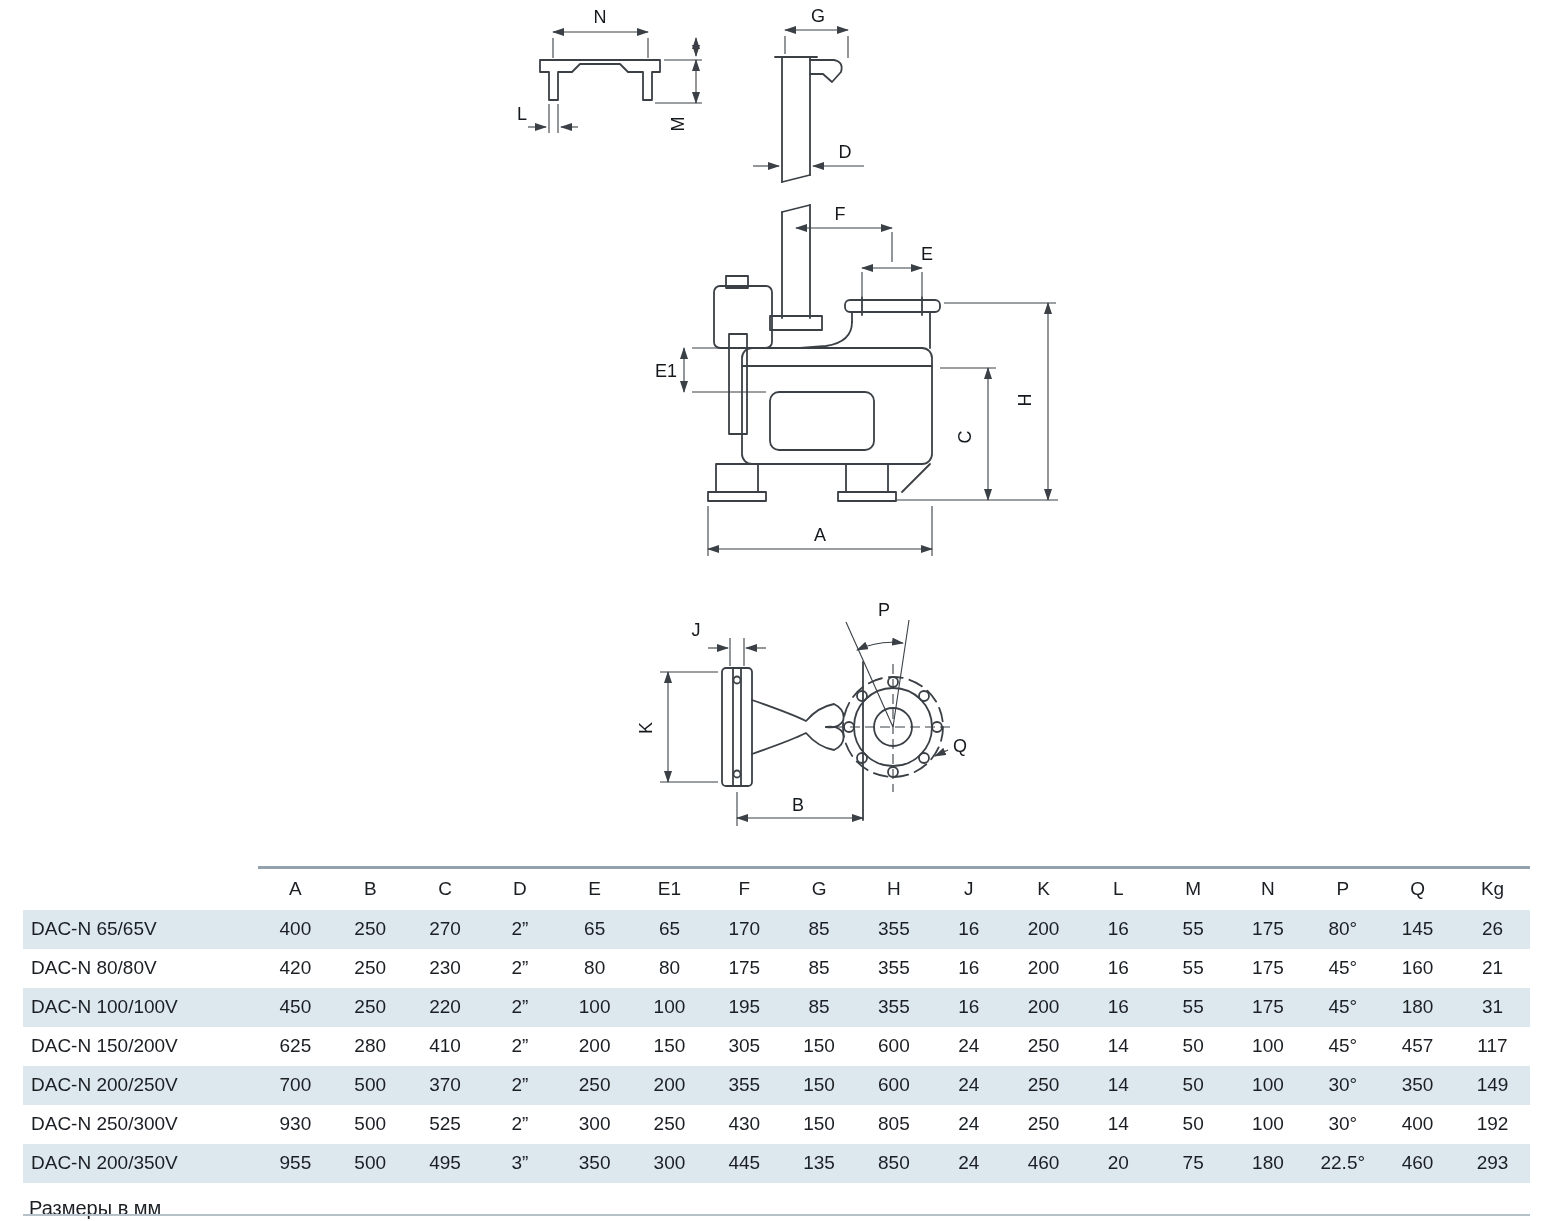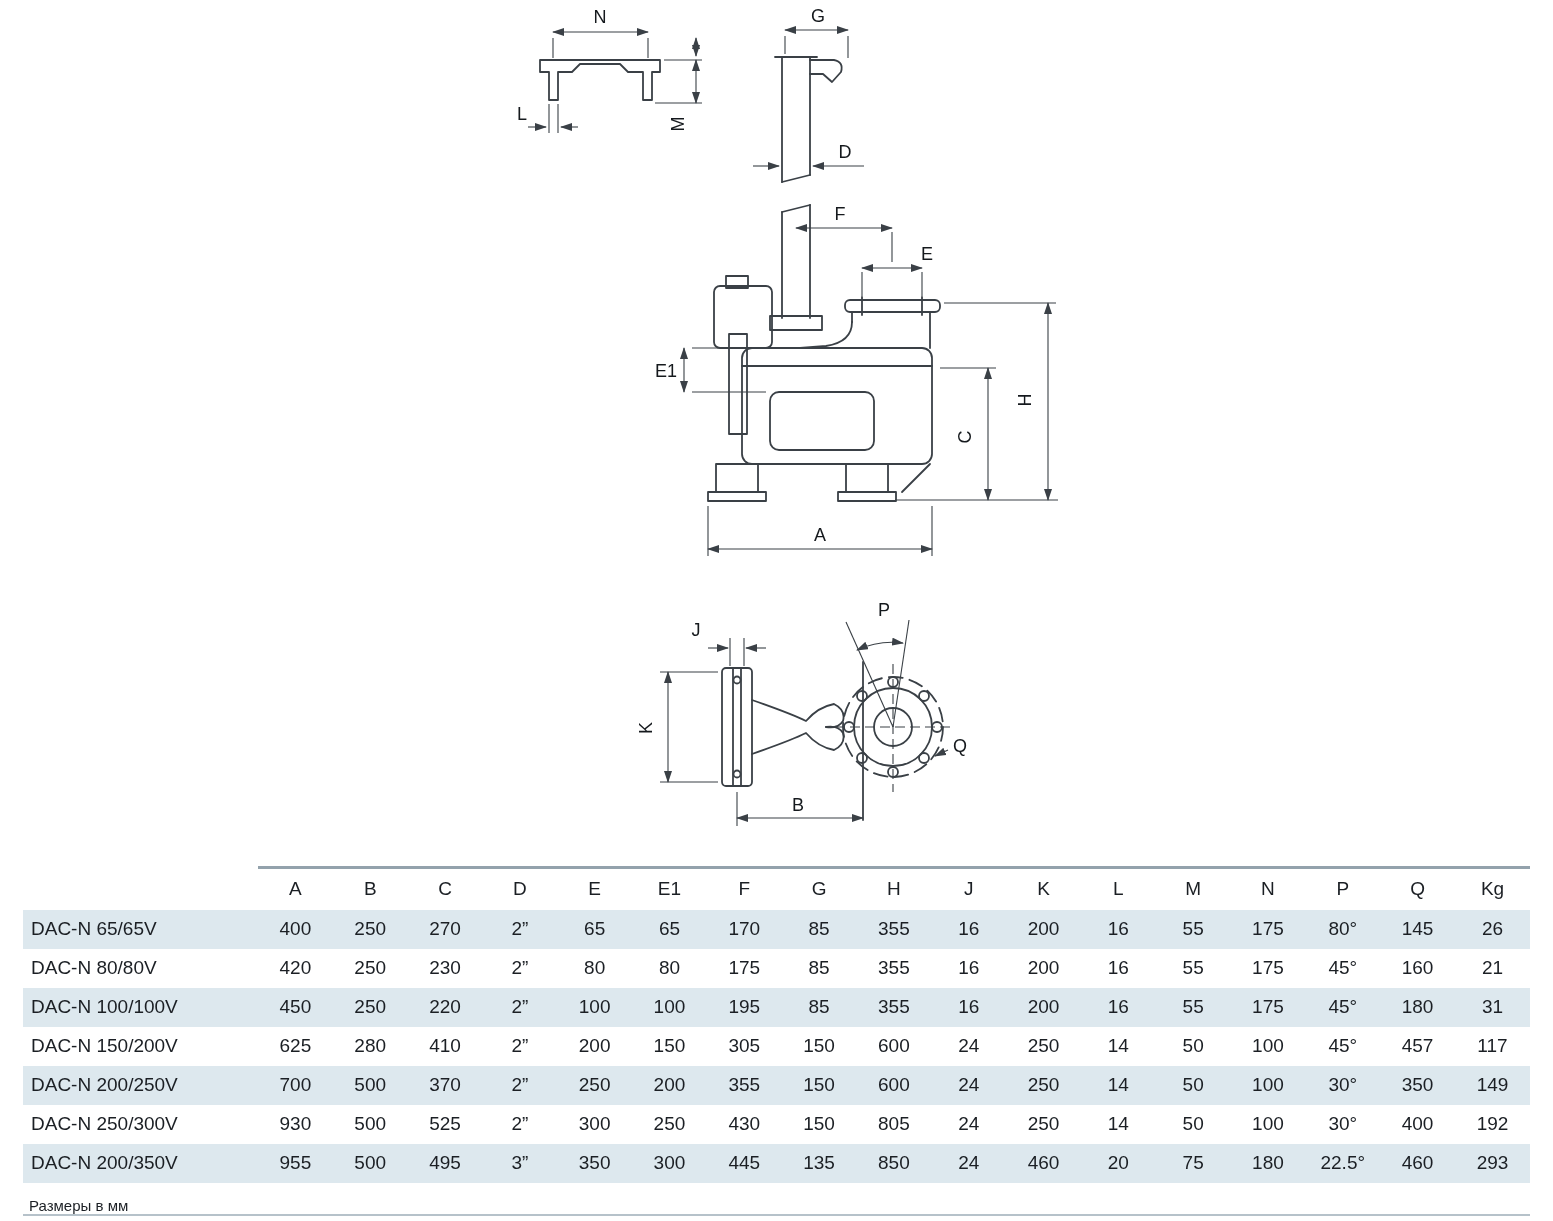--- a/index.html
+++ b/index.html
@@ -29,21 +29,21 @@
     font-weight:normal; text-align:center; padding:9px 2px 10px;
     border-top:3px solid #93a2ac;
   }
   table.dims thead th.no-rule { border-top:3px solid transparent; }
   table.dims tbody td { text-align:center; padding:8px 2px 9px; }
   table.dims tbody td.model { text-align:left; padding-left:8px; white-space:nowrap;margin-top:16px; }
   table.dims tbody tr.stripe { background:#dde8ee; }
 
   .footer {
     display:flex; justify-content:space-between; align-items:baseline;
-    font-size:15px; padding:14px 6px 0 6px;gap:23px;
+    font-size:20px; padding:14px 6px 0 6px;gap:23px;
   }
   .bottom-rule {
     position:absolute; left:23px; width:1507px; bottom:5px;
     border-bottom:2px solid #b6c2ca; height:0;
   }
 </style>
 </head>
 <body>
 
 <div class="page">

